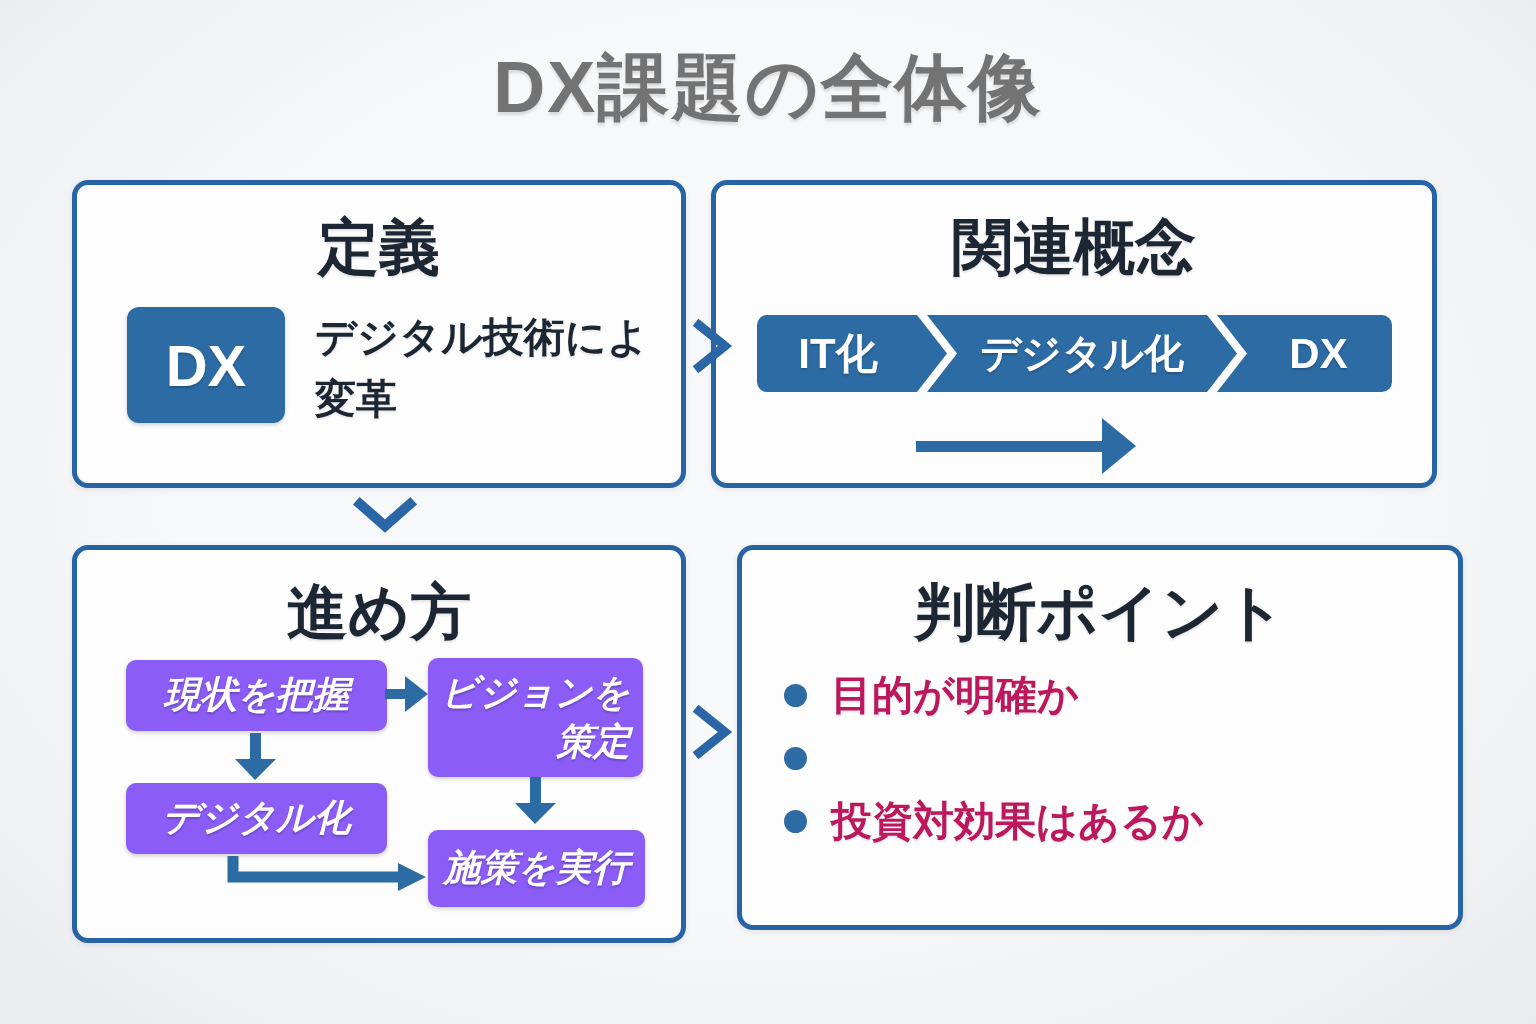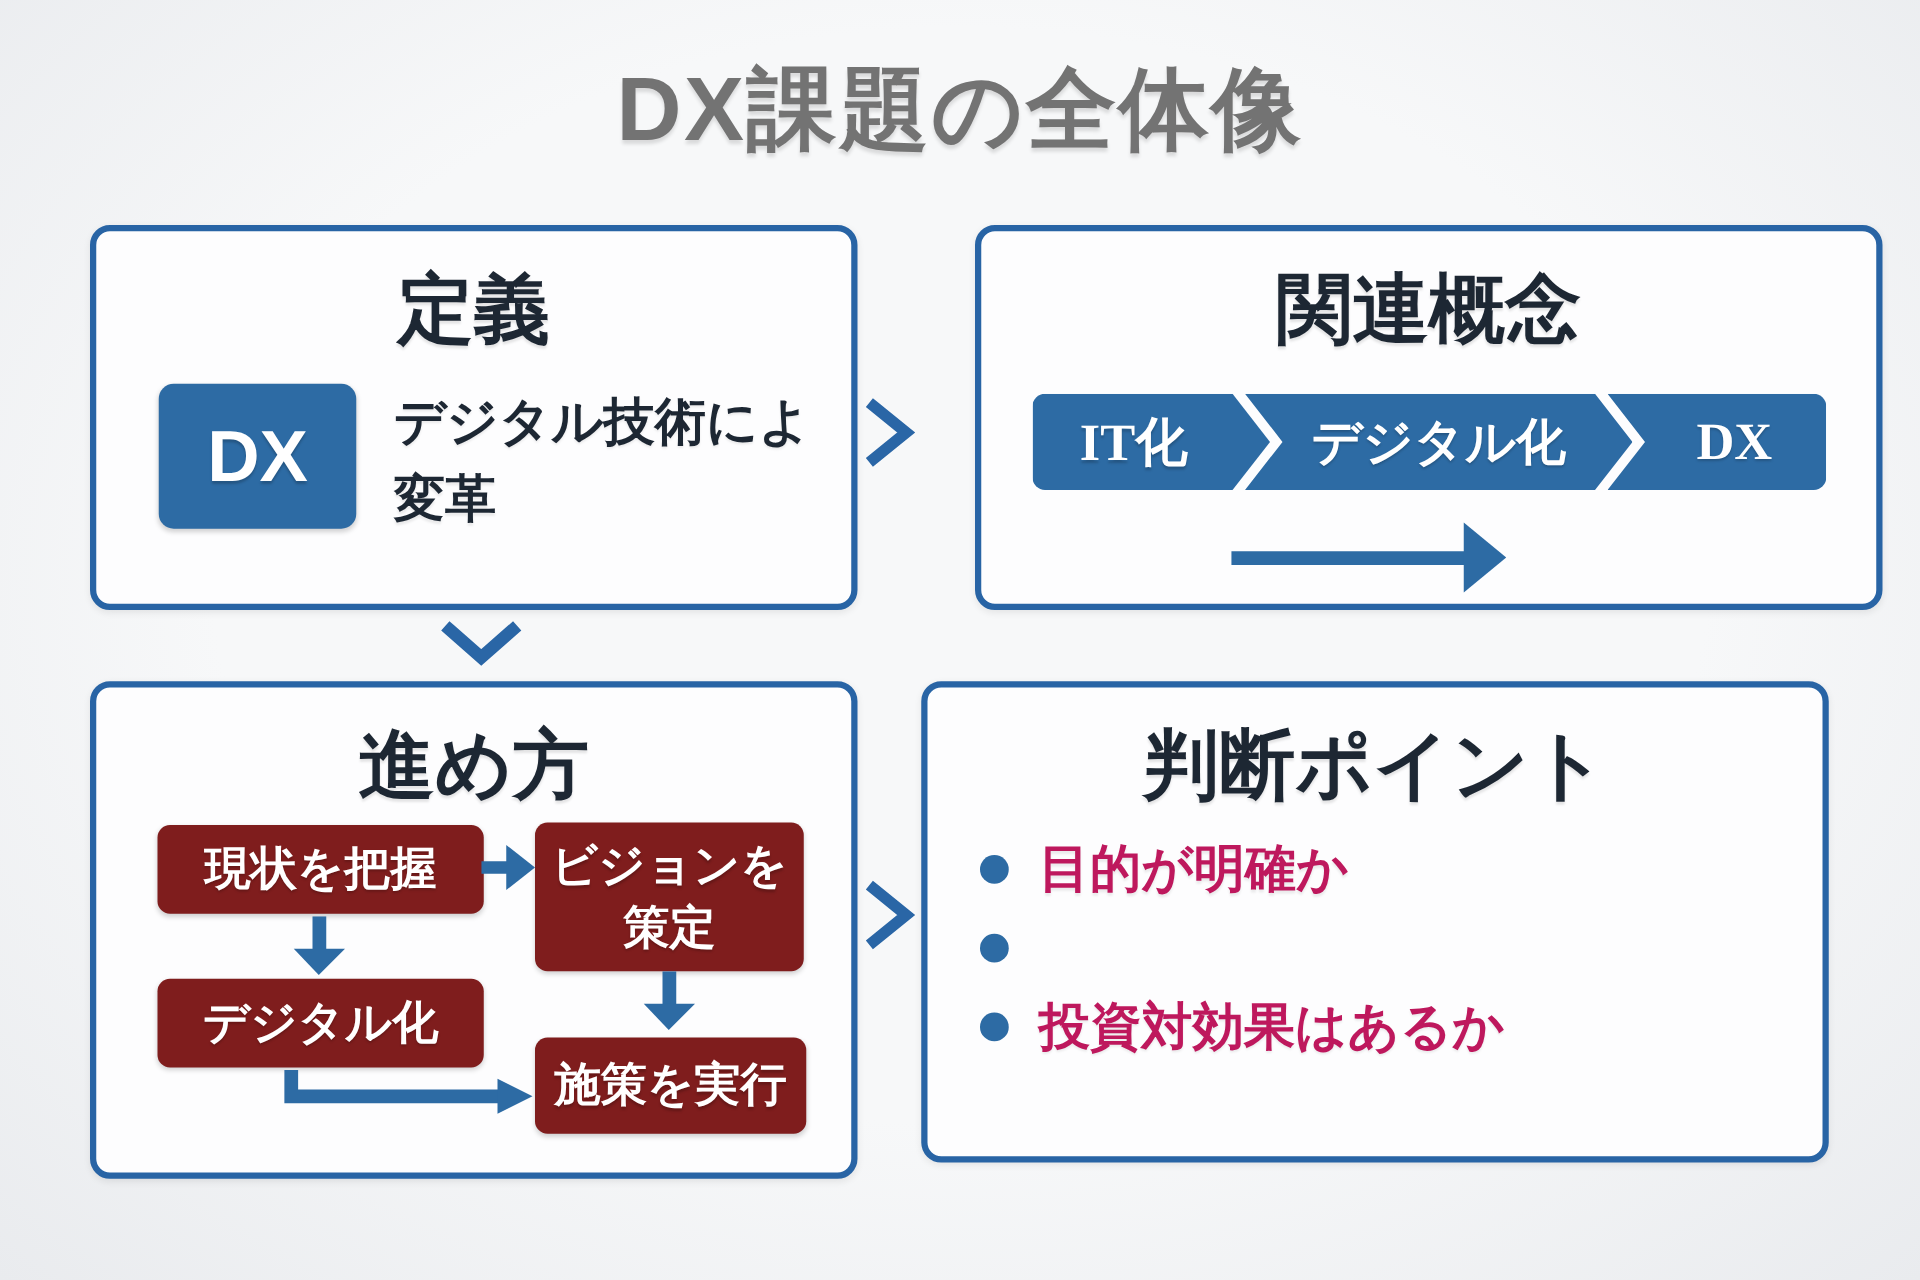--- a/index.html
+++ b/index.html
@@ -14,21 +14,21 @@
     text-align:center;font-size:72px;font-weight:bold;letter-spacing:2px;
     color:#737373;text-shadow:0 3px 3px rgba(0,0,0,0.12);
   }
   .panel{
     position:absolute;background:#fdfdfe;
     border:5px solid #2864a5;border-radius:16px;
     box-shadow:0 2px 6px rgba(0,0,0,0.08);
     box-sizing:border-box;
   }
   .panel-definition{left:72px;top:180px;width:614px;height:308px;}
-  .panel-concepts{left:780px;top:180px;width:726px;height:308px;font-family:Liberation Serif, serif;}
+  .panel-concepts{left:711px;top:180px;width:726px;height:308px;}
   .panel-process{left:72px;top:545px;width:614px;height:398px;}
   .panel-judgment{left:737px;top:545px;width:726px;height:385px;}
   .panel-heading{
     margin-top:22px;text-align:center;
     font-size:61px;font-weight:bold;color:#1d2733;
     text-shadow:0 2px 2px rgba(0,0,0,0.10);
   }
   
   .dx-badge{
     position:absolute;left:50px;top:122px;width:158px;height:116px;
@@ -61,25 +61,25 @@
     left:170px;width:310px;padding-left:28px;padding-right:28px;font-size:40px;
     clip-path:polygon(0 0, calc(100% - 30px) 0, 100% 50%, calc(100% - 30px) 100%, 0 100%, 30px 50%);
   }
   .chev-end{
     left:460px;width:175px;border-radius:0 10px 10px 0;padding-left:28px;
     clip-path:polygon(0 0, 100% 0, 100% 100%, 0 100%, 30px 50%);
   }
   .concept-arrow{position:absolute;left:200px;top:231px;}
   
   .flow-step{
-    position:absolute;background:#7f1d1d;border-radius:10px;
-    display:flex;align-items:center;justify-content:center;text-align:center;
+    position:absolute;background:#8b5cf6;border-radius:10px;
+    display:flex;align-items:center;justify-content:center;text-align:right;
     color:#fff;font-size:37px;font-weight:bold;line-height:1.3;
     white-space:pre-line;box-shadow:0 2px 4px rgba(0,0,0,0.18);
-    text-shadow:0 2px 2px rgba(0,0,0,0.2);box-sizing:border-box;
+    text-shadow:0 2px 2px rgba(0,0,0,0.2);box-sizing:border-box;font-style:italic;
   }
   .step-1{left:49px;top:110px;width:261px;height:71px;}
   .step-2{left:351px;top:108px;width:215px;height:119px;}
   .step-3{left:49px;top:233px;width:261px;height:71px;}
   .step-4{left:351px;top:280px;width:217px;height:77px;}
   .flow-arrow{position:absolute;}
   .fa-right{left:308px;top:124px;}
   .fa-down1{left:156px;top:183px;}
   .fa-down2{left:436px;top:227px;}
   .fa-elbow{left:145px;top:306px;}

